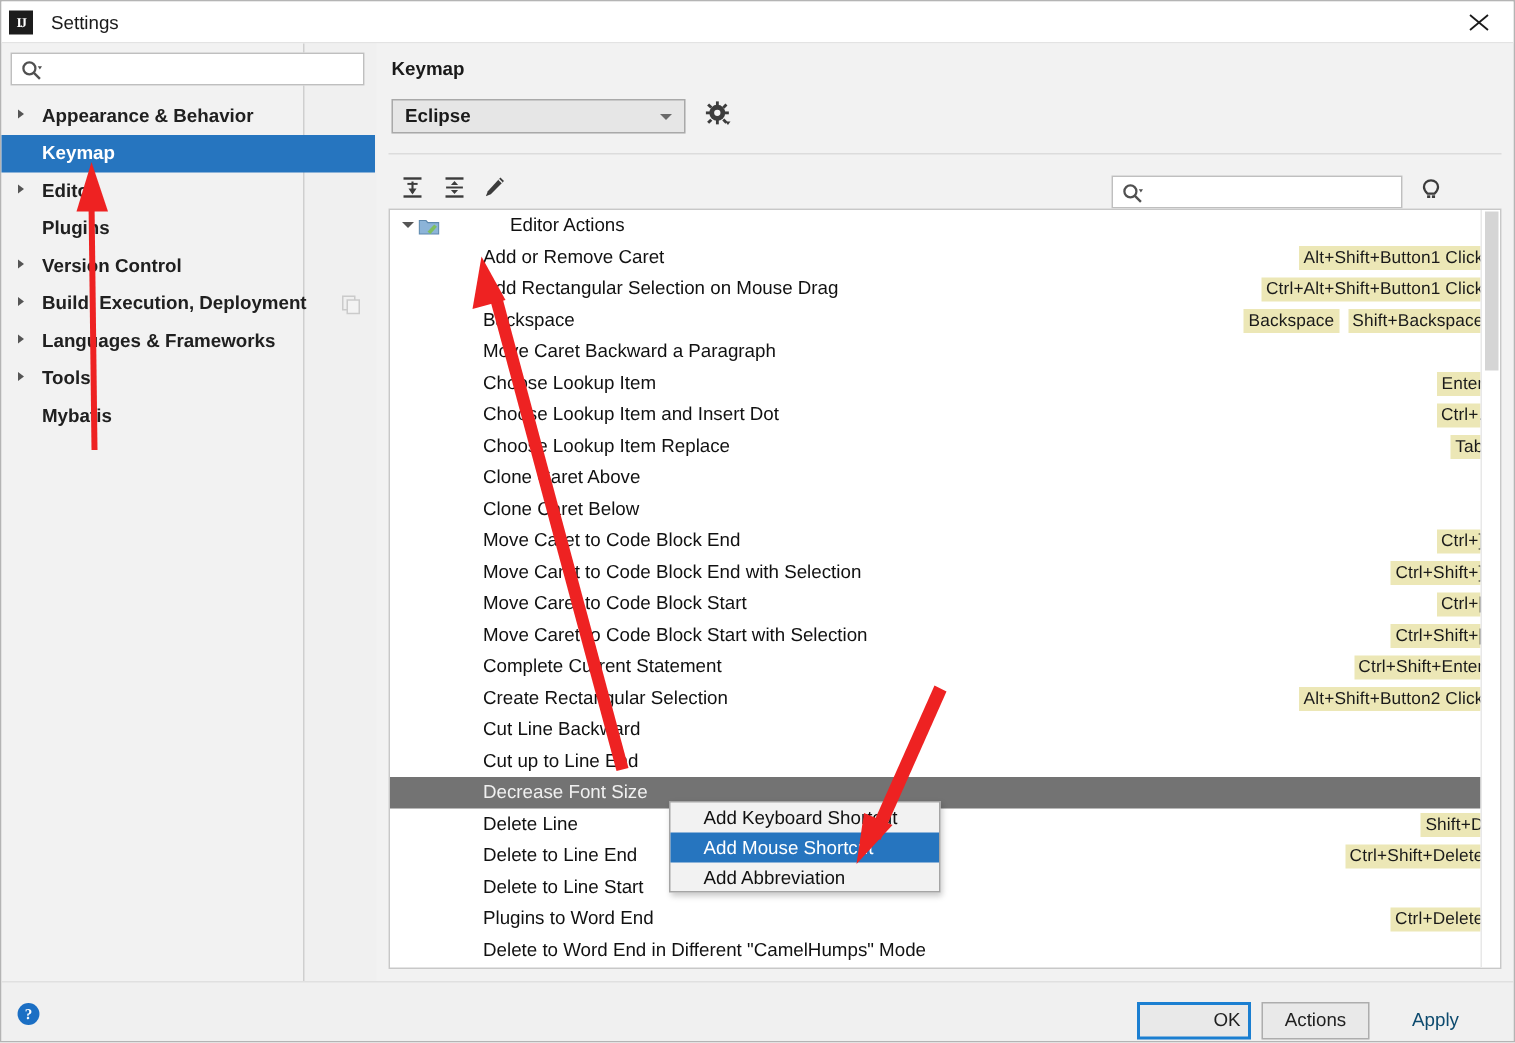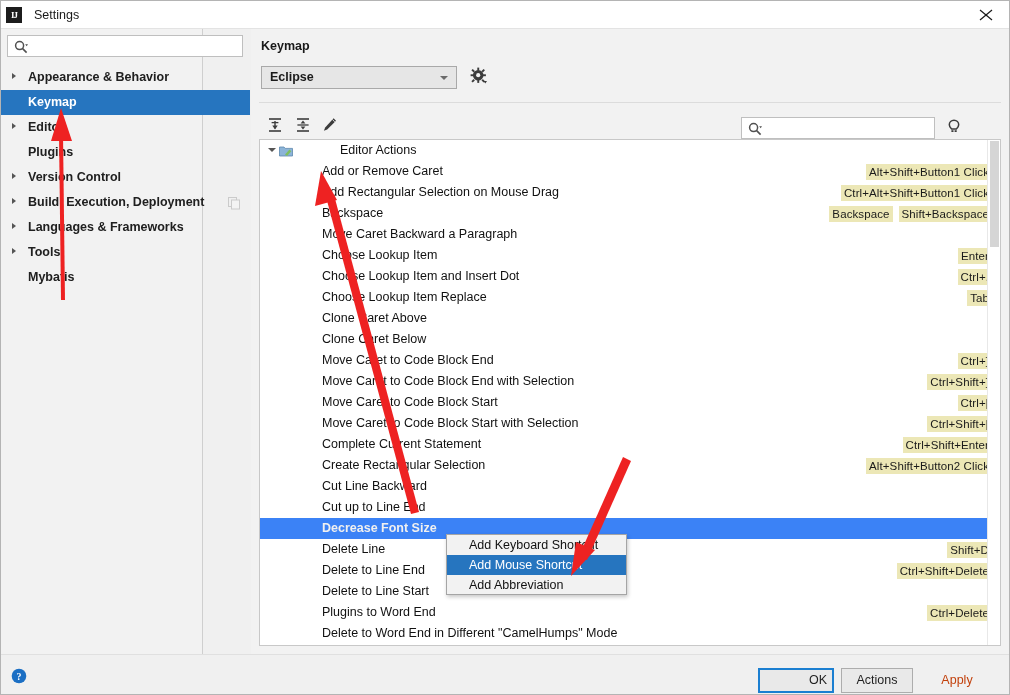--- a/index.html
+++ b/index.html
@@ -174,21 +174,21 @@
     border: 1px solid #c8c8c8;
     overflow: hidden;
   }
   .row {
     position: absolute; left: 0;
     width: 740px; height: 21px;
     line-height: 21px;
     white-space: nowrap;
     cursor: default;
   }
-  .row.selected { background: #3b82f6; font-weight: bold; }
+  .row.selected { background: #737373; }
   .row .label {
     position: absolute; top: 0;
     font-size: 12.5px; color: #111111;
   }
   .row.group .label { left: 32px; margin-left: 48px; }
   .row.child .label { left: 62px; }
   .row.selected .label { color: #f0f0f0; }
   .row .grp-chev {
     position: absolute; left: 8px; top: 8px;
     width: 0; height: 0;
@@ -266,21 +266,21 @@
   #btn-ok {
     left: 757px; width: 76px;
     background: #e9e9e9;
     border: 2px solid #1b7fd1;
     line-height: 21px;
     padding-left: 44px;
   }
   #btn-cancel { left: 840px; width: 72px; }
   #btn-apply {
     left: 919px; width: 74px;
-    color: #c2410c;
+    color: #0c4a6e;
     background: #f0f0f0;
     border: 1px solid #f0f0f0;
   }
 
   
   #annotations {
     position: absolute; left: 0; top: 0;
     width: 1010px; height: 695px;
     pointer-events: none;
     z-index: 60;

